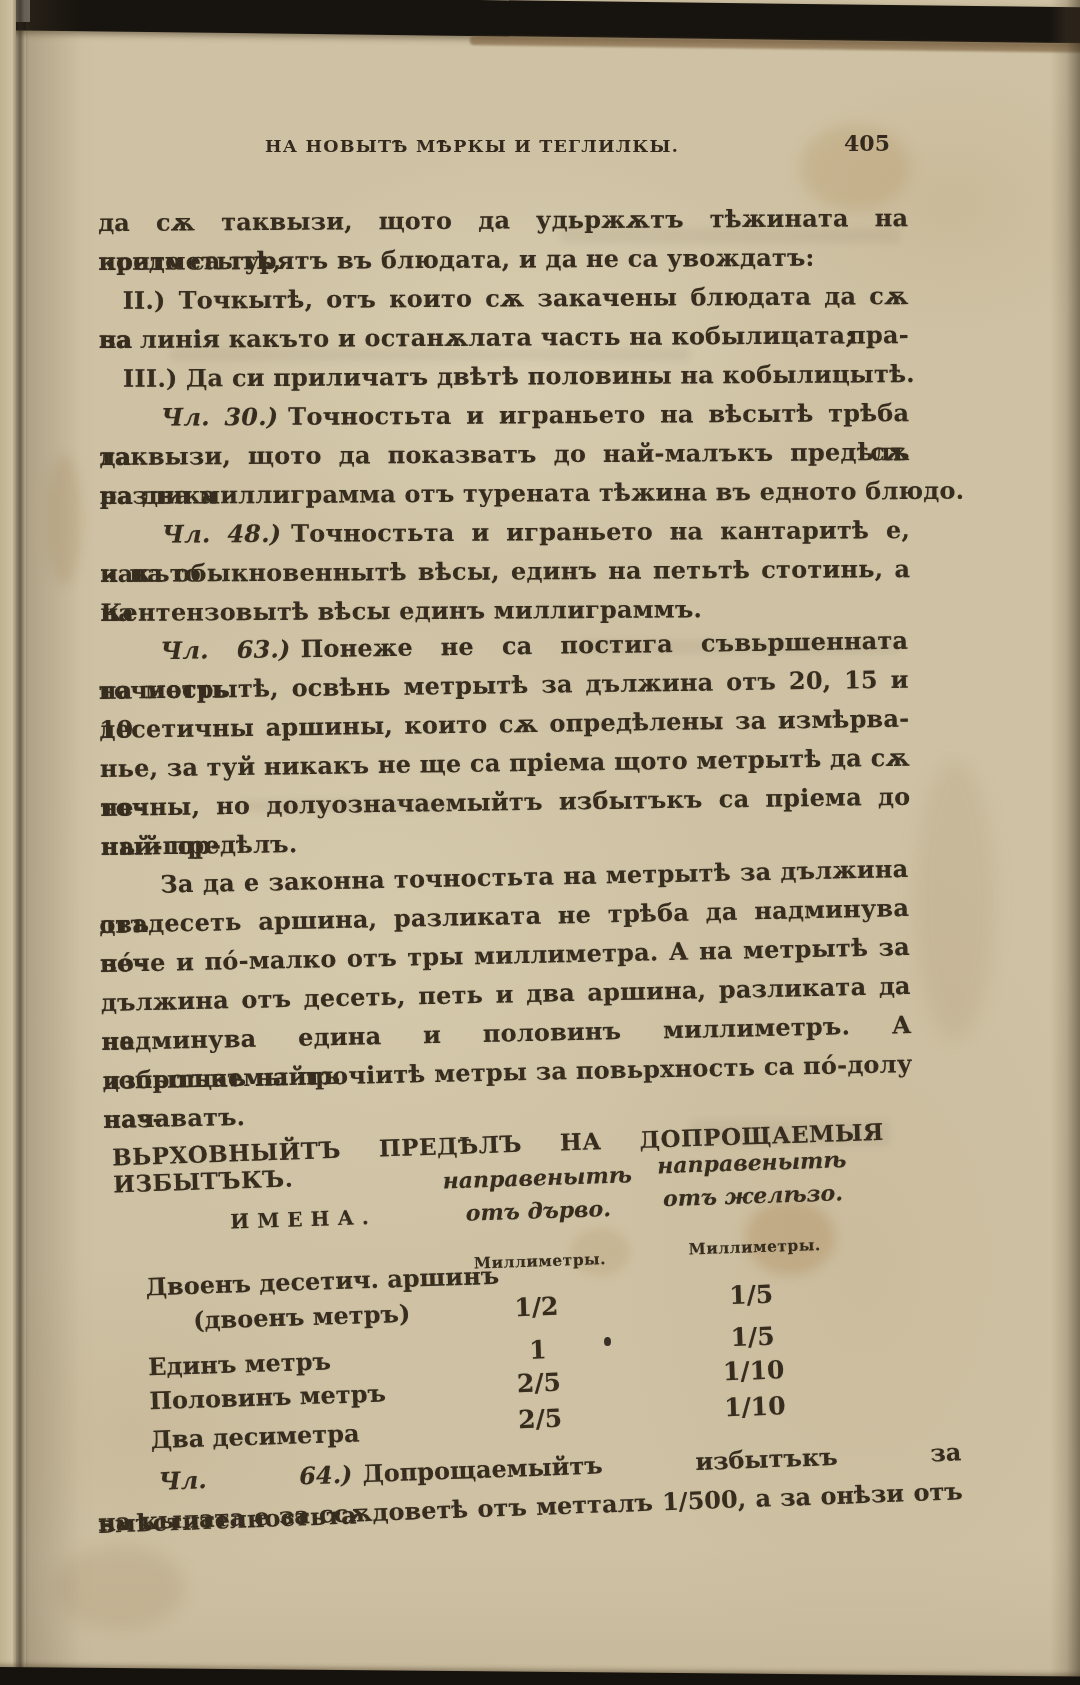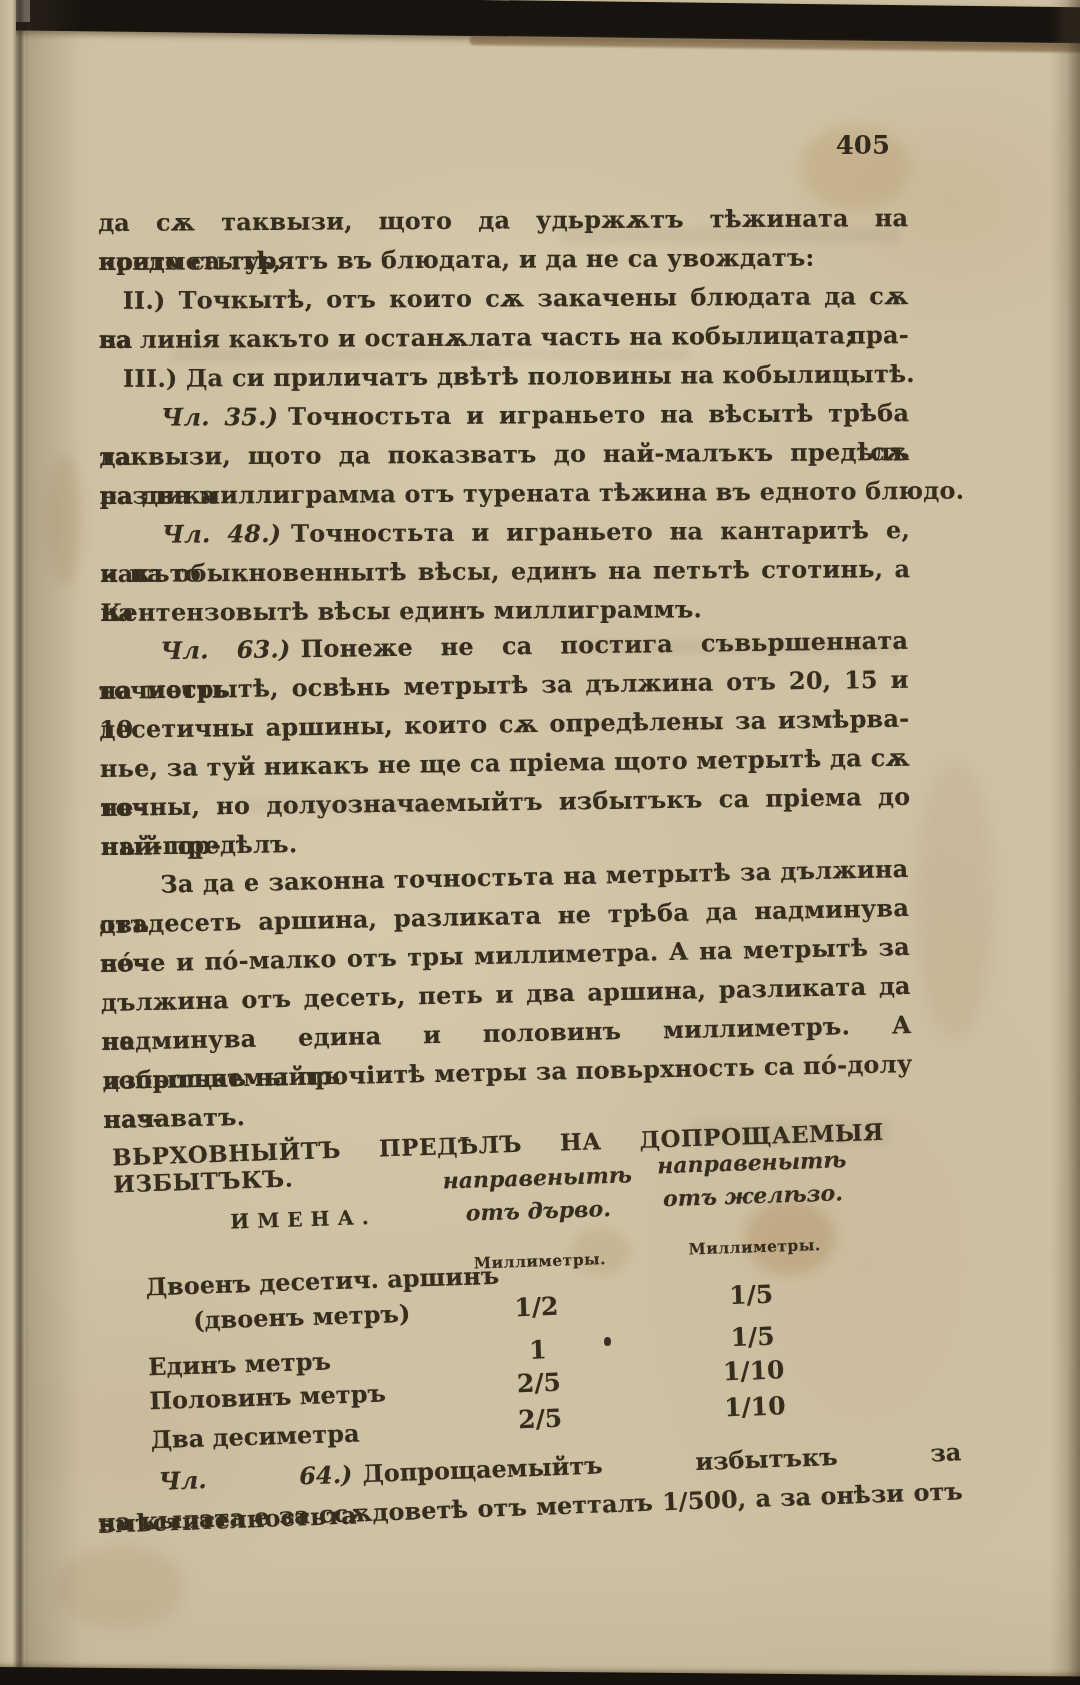--- a/index.html
+++ b/index.html
@@ -51,21 +51,21 @@
   .ghost{position:absolute;background:rgba(108,98,78,.09);filter:blur(3px);pointer-events:none;border-radius:6px;}
   .gh1{left:560px;top:228px;width:340px;height:15px;}
   .gh2{left:170px;top:348px;width:520px;height:13px;}
   .gh3{left:580px;top:640px;width:320px;height:14px;}
   .gh4{left:240px;top:800px;width:210px;height:12px;}
   .gh5{left:690px;top:1120px;width:200px;height:26px;}
   
   .header{position:absolute;left:98px;top:136px;width:810px;height:34px;}
   .header-title{text-align:center;padding-right:62px;font-size:17.5px;font-weight:bold;
     letter-spacing:1.2px;color:#332a1d;}
-  .page-num{position:absolute;right:18px;top:-6px;font-size:26px;font-weight:bold;color:#332a1d;}
+  .page-num{position:absolute;right:18px;top:-6px;font-size:22px;font-weight:bold;color:#332a1d;}
   
   .block{position:absolute;left:98px;width:810px;font-size:24px;font-weight:bold;
     line-height:39px;letter-spacing:.2px;color:#372d1f;
     text-shadow:0 0 1px rgba(55,45,31,.35);}
   .block-a{top:203px;transform:rotate(-.35deg);transform-origin:0 0;}
   .block-b{top:632px;transform:rotate(-.8deg);transform-origin:0 0;}
   .block-c{top:866px;transform:rotate(-1.2deg);transform-origin:0 0;}
   .ln{white-space:nowrap;height:39px;}
   .jl{white-space:normal;text-align:justify;text-align-last:justify;}
   .i1{text-indent:24px;}
@@ -119,30 +119,31 @@
   <div class="stain st5"></div>
   <div class="stain st6"></div>
   <div class="ghost gh1"></div>
   <div class="ghost gh2"></div>
   <div class="ghost gh3"></div>
   <div class="ghost gh4"></div>
   <div class="ghost gh5"></div>
   <div class="ink-dot"></div>
 
   <div class="header">
+    <div class="header-title">НА НОВЫТѢ МѢРКЫ И ТЕГЛИЛКЫ.</div>
     <div class="page-num">405</div>
   </div>
 
   <div class="block block-a">
     <div class="ln jl"><span>да сѫ таквызи, щото да удьржѫтъ тѣжината на предметытѣ,</span></div>
     <div class="ln"><span>които са турятъ въ блюдата, и да не са увождатъ:</span></div>
     <div class="ln jl i1"><span>II.) Точкытѣ, отъ които сѫ закачены блюдата да сѫ на пра-</span></div>
     <div class="ln"><span>ва линія какъто и останѫлата часть на кобылицата;</span></div>
     <div class="ln i1"><span>III.) Да си приличатъ двѣтѣ половины на кобылицытѣ.</span></div>
-    <div class="ln jl i2"><span class="lead">Чл. 35.)</span><span>Точностьта и играньето на вѣсытѣ трѣба да сѫ</span></div>
+    <div class="ln jl i2"><span class="lead">Чл. 30.)</span><span>Точностьта и играньето на вѣсытѣ трѣба да сѫ</span></div>
     <div class="ln jl"><span>таквызи, щото да показватъ до най-малъкъ предѣлъ разлика</span></div>
     <div class="ln"><span>на два миллиграмма отъ турената тѣжина въ едното блюдо.</span></div>
     <div class="ln jl i2"><span class="lead">Чл. 48.)</span><span>Точностьта и играньето на кантаритѣ е, какъто</span></div>
     <div class="ln jl"><span>и на обыкновеннытѣ вѣсы, единъ на петьтѣ стотинь, а на</span></div>
     <div class="ln"><span>Кентензовытѣ вѣсы единъ миллиграммъ.</span></div>
   </div>
 
   <div class="block block-b">
     <div class="ln jl i2"><span class="lead">Чл. 63.)</span><span>Понеже не са постига съвьршенната точность</span></div>
     <div class="ln jl"><span>на метрытѣ, освѣнь метрытѣ за дължина отъ 20, 15 и 10</span></div>

